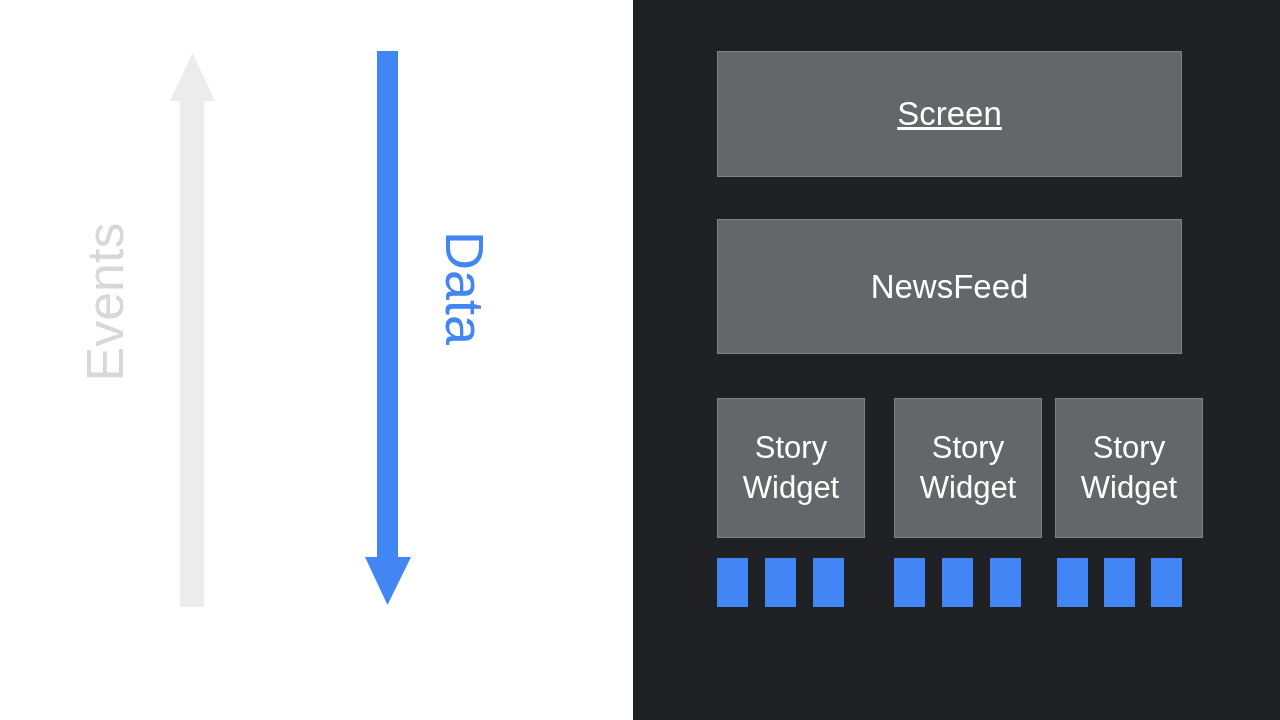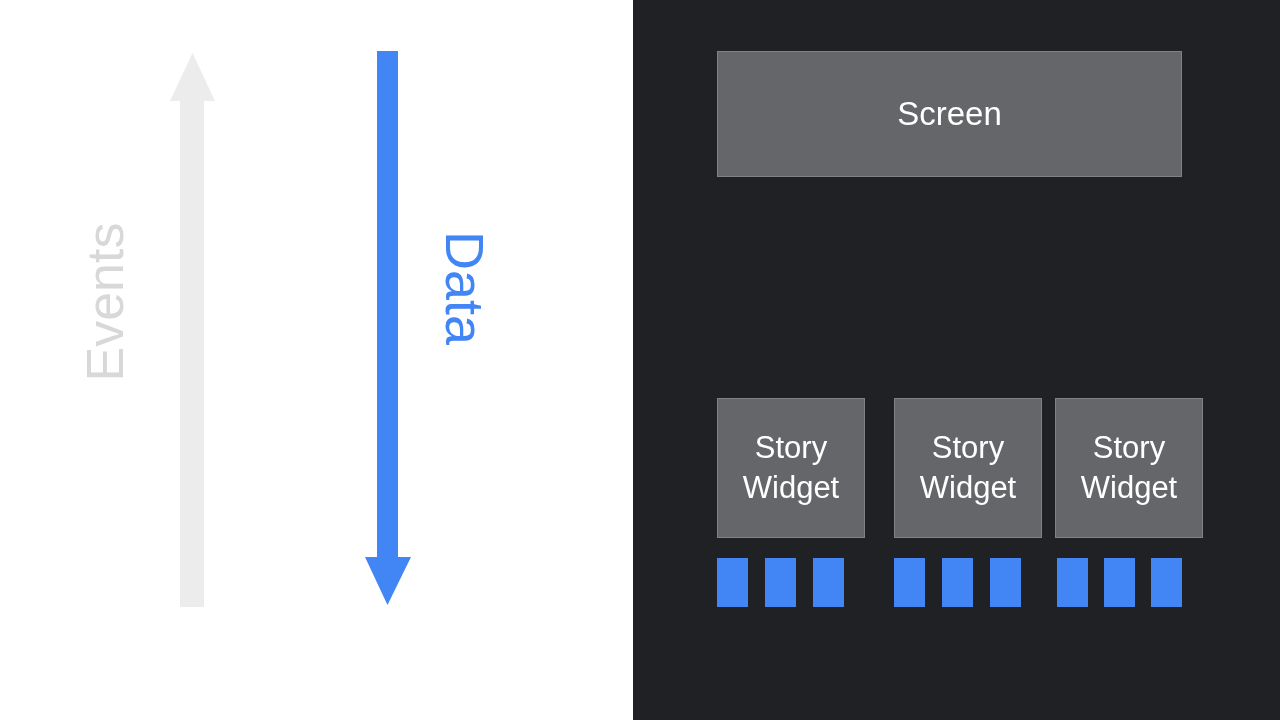--- a/index.html
+++ b/index.html
@@ -58,21 +58,21 @@
     position: absolute;
     background: #646669;
     border: 1px solid rgba(255,255,255,0.18);
     box-sizing: border-box;
     color: #ffffff;
     display: flex;
     align-items: center;
     justify-content: center;
     text-align: center;
   }
-  .screen-box   { left: 84px;  top: 51px;  width: 465px; height: 126px; font-size: 33px; }
+  .screen-box   { left: 84px;  top: 51px;  width: 465px; height: 126px; font-size: 33px; text-decoration: underline; }
   .newsfeed-box { left: 84px;  top: 219px; width: 465px; height: 135px; font-size: 33px; }
   .story-box    { top: 398px;  width: 148px; height: 140px; font-size: 31px; line-height: 40px; }
   .story-1 { left: 84px;  }
   .story-2 { left: 261px; }
   .story-3 { left: 422px; }
 
   .squares-row {
     position: absolute;
     top: 558px;
     height: 49px;
@@ -106,20 +106,23 @@
 
     <div class="rot-label data-label">Data</div>
   </div>
 
   <div class="dark-panel">
 
     <div class="gbox screen-box">
       <span>Screen</span>
     </div>
 
+    <div class="gbox newsfeed-box">
+      <span>NewsFeed</span>
+    </div>
 
     <div class="gbox story-box story-1">
       <span>Story Widget</span>
     </div>
     <div class="gbox story-box story-2">
       <span>Story Widget</span>
     </div>
     <div class="gbox story-box story-3">
       <span>Story Widget</span>
     </div>

